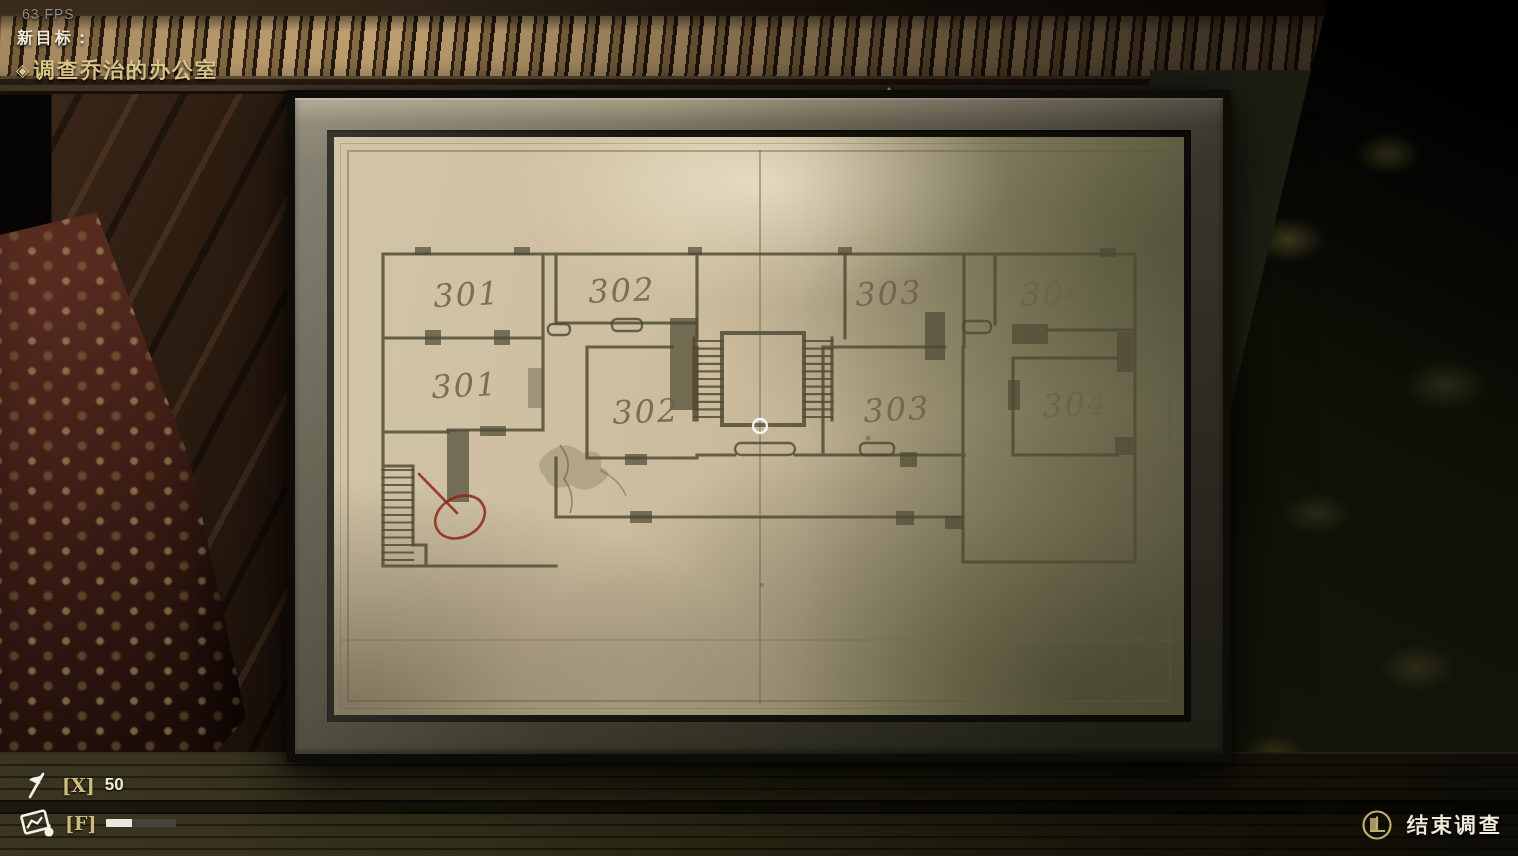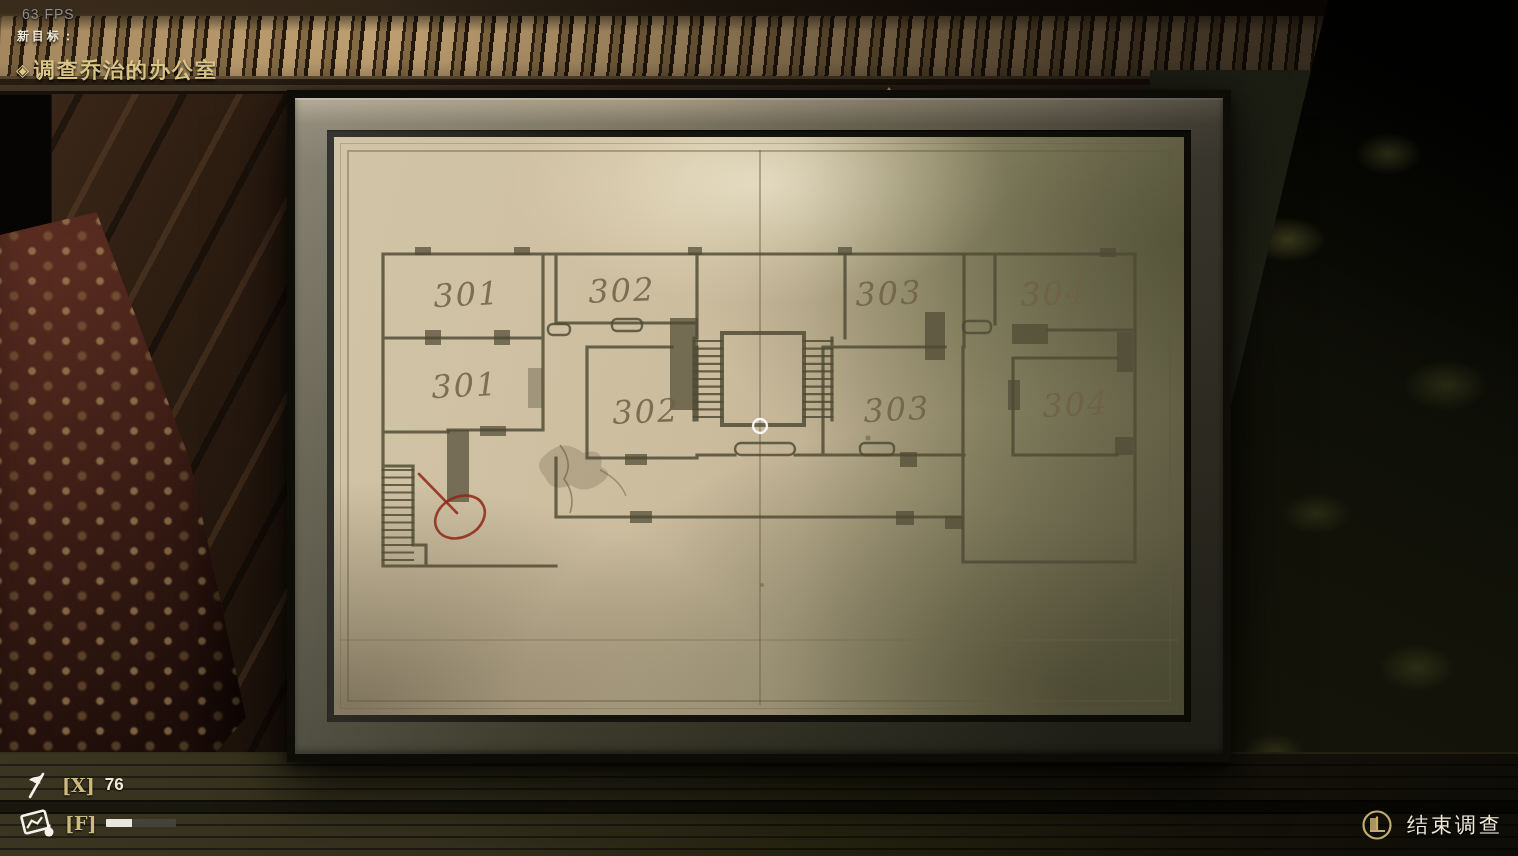--- a/index.html
+++ b/index.html
@@ -82,36 +82,36 @@
   .paper-margin{position:absolute;inset:13px;border:2px solid rgba(95,85,60,.4);pointer-events:none;}
   .paper-margin2{position:absolute;inset:6px;border:1px solid rgba(95,85,60,.28);pointer-events:none;}
   svg.plan{position:absolute;inset:0;width:100%;height:100%;}
   .room-num{font-family:"DejaVu Serif","Liberation Serif",serif;font-style:italic;
     font-size:32px;letter-spacing:2px;fill:#6f6146;opacity:.85;}
 
   
   .hud{position:absolute;inset:0;pointer-events:none;z-index:10;}
   .fps{position:absolute;left:22px;top:6px;font-size:14px;color:var(--fps-gray,#8f8e8a);
     text-shadow:0 1px 2px #000;letter-spacing:1px;}
-  .objective-title{position:absolute;left:17px;top:28px;font-size:12px;font-weight:bold;
+  .objective-title{position:absolute;left:17px;top:28px;font-size:16px;font-weight:bold;
     color:var(--hud-white,#f1ebdb);letter-spacing:3px;text-shadow:0 2px 3px rgba(0,0,0,.95);text-align:center;}
   .objective-line{position:absolute;left:16px;top:56px;display:flex;align-items:center;gap:3px;
     color:var(--objective-gold,#d9c687);font-size:21px;font-weight:bold;letter-spacing:2px;
     text-shadow:0 2px 3px rgba(0,0,0,.95);}
   .objective-line .bullet{font-size:17px;}
   .hud-row{position:absolute;display:flex;align-items:center;}
   .hud-row1{left:22px;top:770px;gap:10px;}
   .hud-row2{left:19px;top:806px;gap:8px;}
   .key-hint{font-family:"DejaVu Serif","Liberation Serif",serif;font-size:19px;font-weight:bold;
     color:var(--hud-key-gold,#cdbb7c);text-shadow:0 1px 2px #000;}
   .count{font-size:17px;font-weight:bold;color:var(--hud-white,#f1ebdb);text-shadow:0 1px 2px #000;}
   .progress{width:70px;height:8px;background:rgba(72,70,60,.9);margin-left:2px;border-radius:1px;overflow:hidden;}
   .progress-fill{height:100%;background:#e9e7de;}
   .action-prompt{position:absolute;left:1360px;top:808px;display:flex;align-items:center;gap:13px;pointer-events:auto;cursor:pointer;}
-  .action-label{color:var(--hud-white,#f1ebdb);font-size:21px;font-weight:normal;letter-spacing:3px;
+  .action-label{color:var(--hud-white,#f1ebdb);font-size:21px;font-weight:bold;letter-spacing:3px;
     text-shadow:0 2px 3px rgba(0,0,0,.95);}
 </style>
 </head>
 <body>
 
 <div class="stage">
 
   <div class="molding">
     <div class="dentils"></div>
     <div class="rails"></div>
@@ -234,21 +234,21 @@
       <span class="bullet">◈</span>
       <span>调查乔治的办公室</span>
     </div>
 
     <div class="hud-row hud-row1">
       <svg width="30" height="30" viewBox="0 0 30 30">
         <path d="M8 27 L21 4" stroke="#f3f1ea" stroke-width="2.6" fill="none" stroke-linecap="round"></path>
         <path d="M21 4 C15 9 12 5 7 10 C12 11 13 15 19 13 L16 12 Z" fill="#f3f1ea"></path>
       </svg>
       <span class="key-hint">[X]</span>
-      <span class="count">76</span>
+      <span class="count">50</span>
     </div>
 
     <div class="hud-row hud-row2">
       <svg width="38" height="34" viewBox="0 0 38 34">
         <g transform="rotate(-14 16 16)">
           <rect x="4" y="7" width="24" height="18" rx="2" fill="none" stroke="#f3f1ea" stroke-width="2.6"></rect>
           <path d="M7 20 l6 -6 5 4 6 -5" stroke="#f3f1ea" stroke-width="2.2" fill="none"></path>
         </g>
         <circle cx="30" cy="26" r="4.5" fill="#f3f1ea"></circle>
         <rect x="28.5" y="18.5" width="3" height="5" fill="#f3f1ea"></rect>

